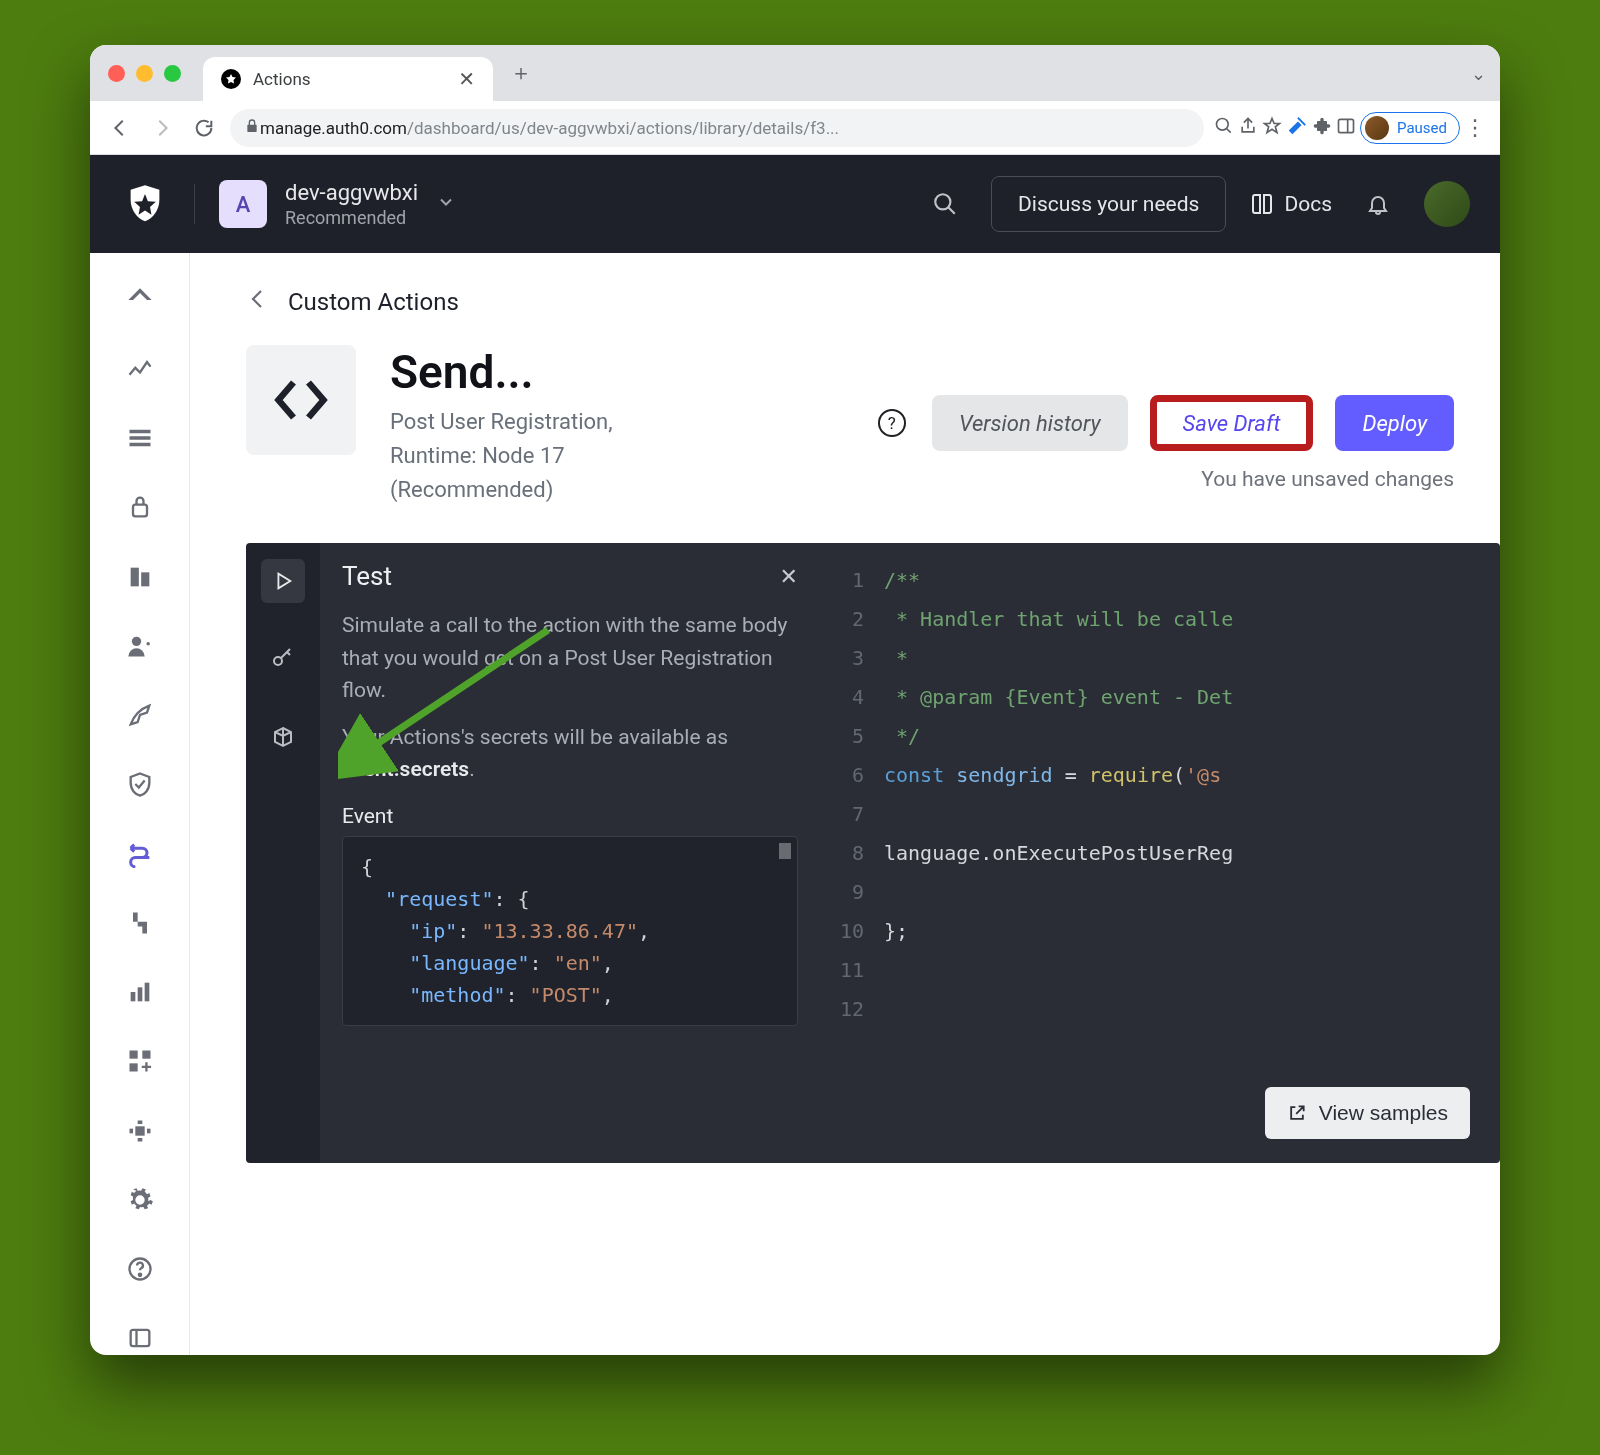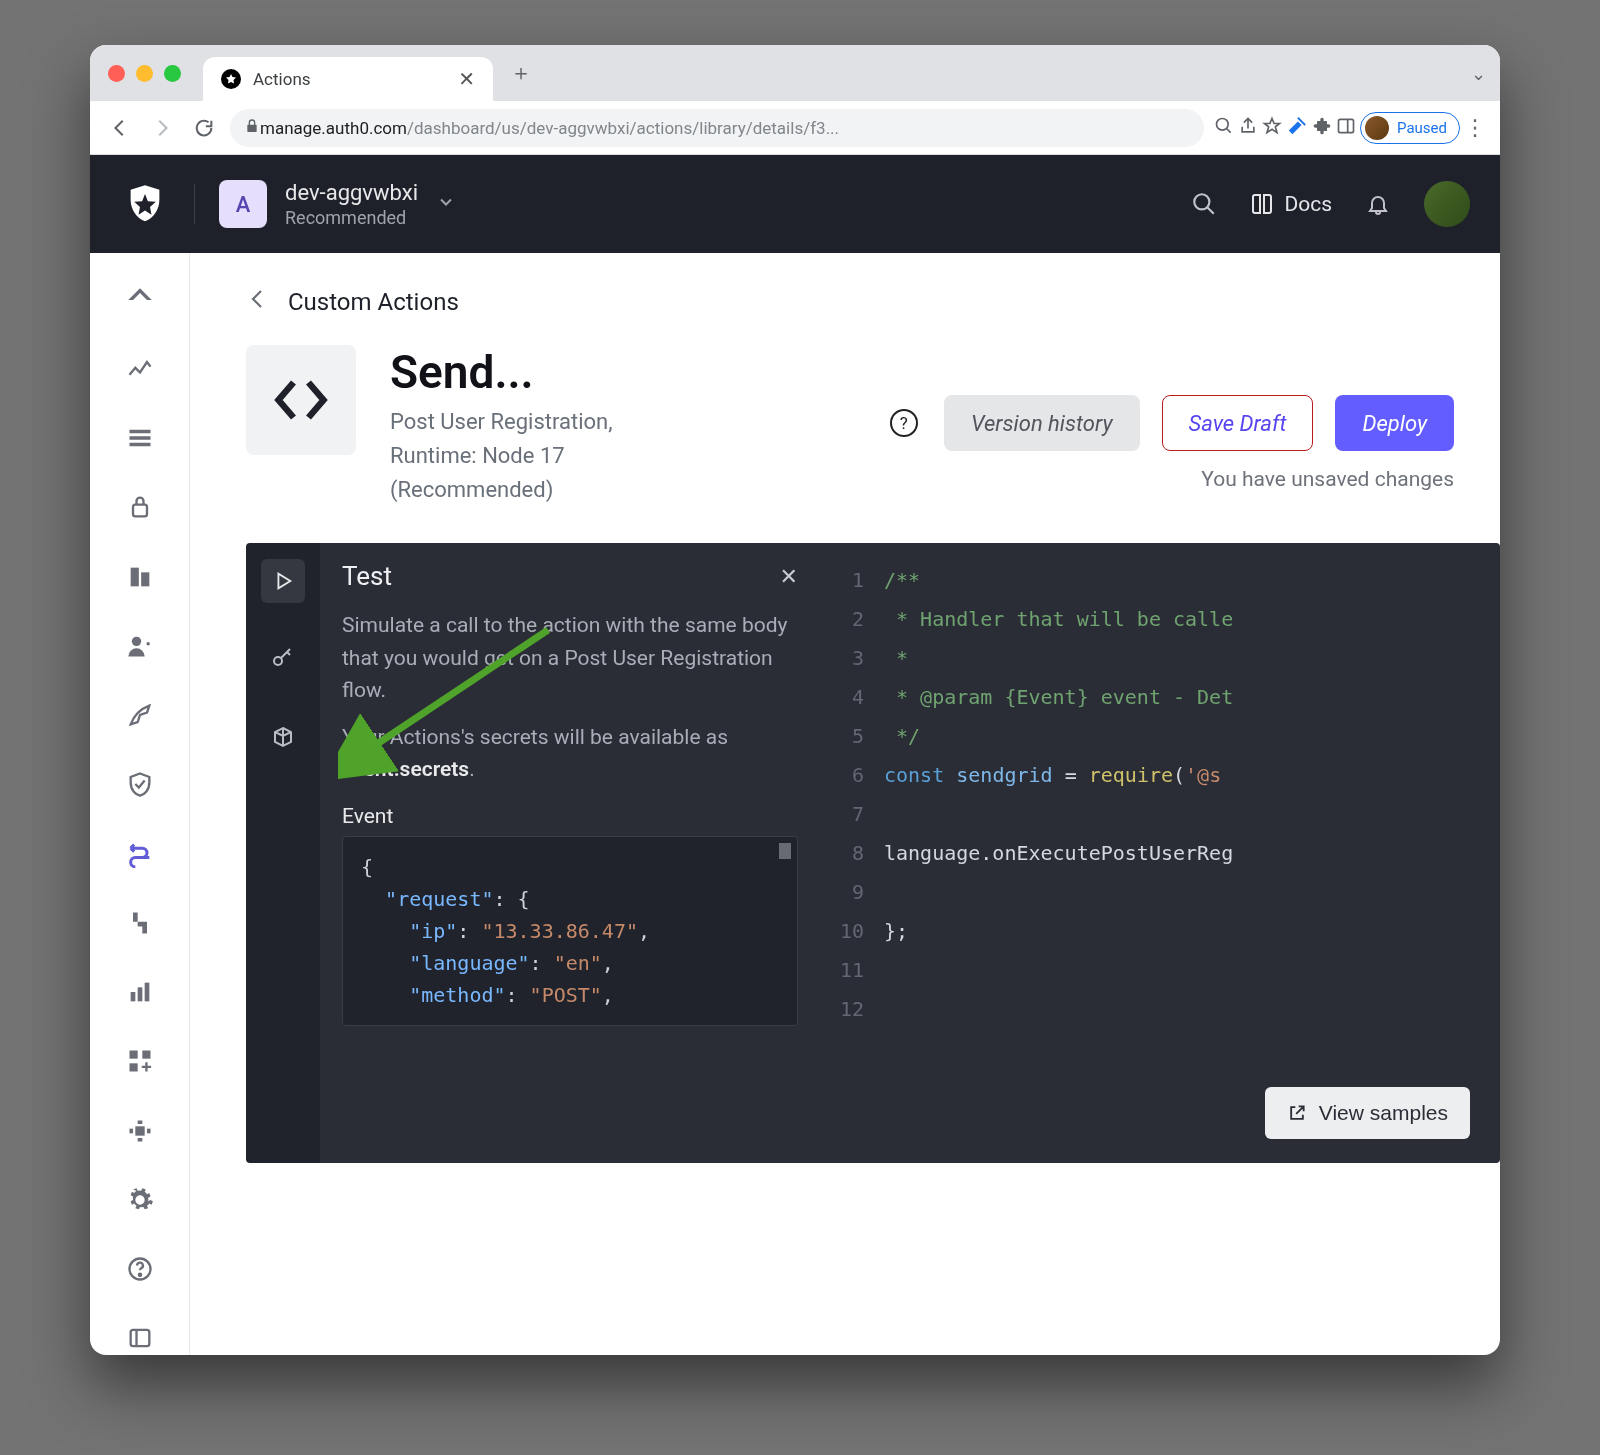--- a/index.html
+++ b/index.html
@@ -1,17 +1,17 @@
 <!DOCTYPE html>
 <html><head>
 <meta charset="utf-8">
 <style>
   * { box-sizing: border-box; margin: 0; padding: 0; }
   html, body { width: 1600px; height: 1455px; background: #000; font-family: -apple-system, BlinkMacSystemFont, "Segoe UI", Roboto, sans-serif; }
-  .canvas { position: relative; width: 1600px; height: 1455px; background: #737373; }
+  .canvas { position: relative; width: 1600px; height: 1455px; background: #4d7c0f; }
 
   
   .browser {
     position: absolute;
     left: 90px; top: 45px;
     width: 1410px; height: 1310px;
     background: #fff;
     border-radius: 16px;
     box-shadow: 0 30px 60px rgba(0,0,0,0.5);
     overflow: hidden;
@@ -94,21 +94,21 @@
   .action-head{display:flex;gap:34px;align-items:flex-start;}
   .codebox{width:110px;height:110px;background:#f1f2f3;border-radius:8px;display:flex;align-items:center;justify-content:center;}
   .codebox svg{width:60px;height:60px;stroke:#1e2129;}
   .titleblock .ttl{font-size:46px;font-weight:600;color:#111218;}
   .titleblock .sub{font-size:22px;color:#69707a;margin-top:6px;max-width:260px;line-height:1.55;}
   .action-btns{margin-left:auto;display:flex;flex-direction:column;align-items:flex-end;gap:16px;margin-top:50px;padding-right:46px;}
   .btnrow{display:flex;align-items:center;gap:22px;}
   .help-ico{width:28px;height:28px;border:2px solid #202124;border-radius:50%;display:flex;align-items:center;justify-content:center;font-size:17px;color:#202124;margin-right:4px;}
   .btn{height:56px;padding:0 26px;border-radius:8px;font-size:22px;display:flex;align-items:center;border:1px solid transparent;font-style:italic;}
   .btn.ghost{background:#e5e6e8;color:#52555c;}
-  .btn.outline{background:#fff;border:1px solid #b91c1c;color:#5746ef;}
+  .btn.outline{background:#fff;border:7px solid #b91c1c;color:#5746ef;}
   .btn.primary{background:#635dff;color:#fff;}
   .unsaved{font-size:21px;color:#6e727a;}
 
   
   .editor-wrap{margin-top:36px;display:flex;height:620px;border-radius:4px;overflow:hidden;}
   .ed-rail{width:74px;background:#20232b;display:flex;flex-direction:column;align-items:center;padding-top:16px;gap:34px;}
   .ed-rail .er{width:44px;height:44px;display:flex;align-items:center;justify-content:center;border-radius:6px;color:#b9bcc3;}
   .ed-rail .er.active{background:#353840;color:#e8e9eb;}
   .test-panel{width:500px;background:#2a2d36;color:#c7cad1;display:flex;flex-direction:column;}
   .tp-head{display:flex;align-items:center;justify-content:space-between;padding:18px 22px 8px 22px;}
@@ -241,20 +241,23 @@
               <path d="M6 9l6 6 6-6"></path>
             </svg>
         </span>
       </div>
       <div class="hspacer"></div>
       <div class="search-ico">
         <svg width="26" height="26" viewBox="0 0 24 24" fill="none" stroke="currentColor" stroke-width="2">
             <circle cx="10" cy="10" r="7"></circle>
             <path d="M15 15l6 6"></path>
           </svg>
+      </div>
+      <div class="discuss-btn">
+        <span>Discuss your needs</span>
       </div>
       <div class="docs">
         <svg width="24" height="24" viewBox="0 0 24 24" fill="none" stroke="currentColor" stroke-width="2">
             <path d="M3 5a2 2 0 0 1 2-2h5v18H5a2 2 0 0 1-2-2V5zM21 5a2 2 0 0 0-2-2h-5v18h5a2 2 0 0 0 2-2V5z"></path>
           </svg>
         <span>Docs</span>
       </div>
       <div class="bell">
         <svg width="24" height="24" viewBox="0 0 24 24" fill="none" stroke="currentColor" stroke-width="2">
             <path d="M18 16v-5a6 6 0 1 0-12 0v5l-2 3h16l-2-3zM10 20a2 2 0 0 0 4 0"></path>

